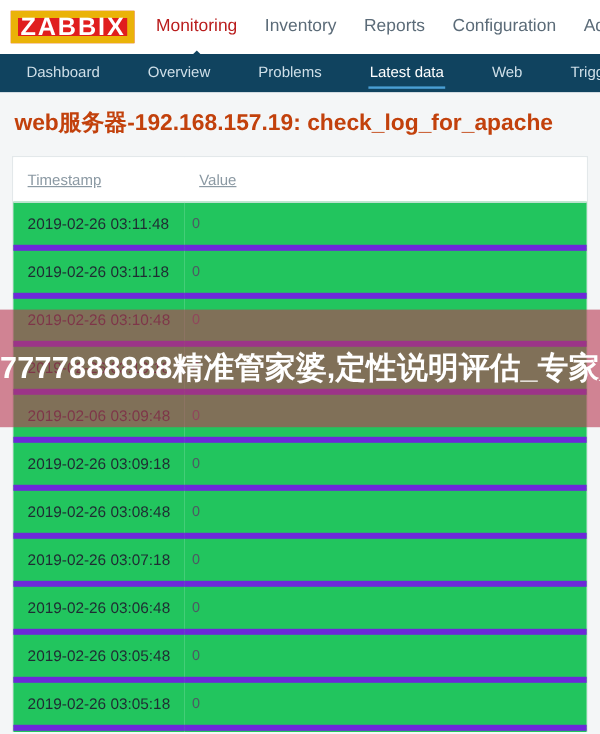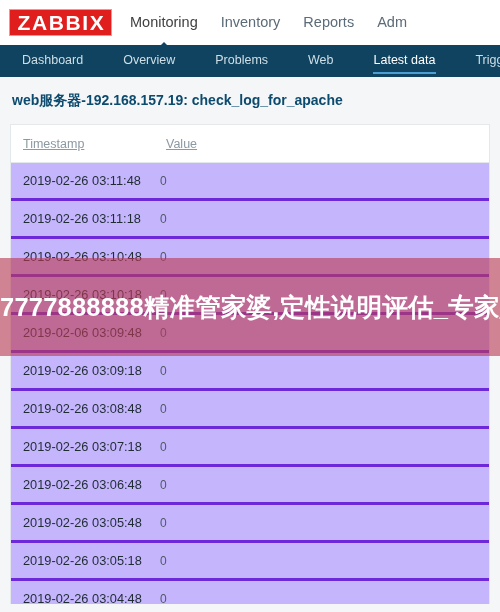--- a/index.html
+++ b/index.html
@@ -25,24 +25,24 @@
     padding-left: 9px;
     position: relative;
     white-space: nowrap;
     overflow: hidden;
   }
 
   .logo {
     width: 103px;
     height: 27px;
     background: #e01e1e;
-    border: 1px solid #eab308;
-    display: flex;
-    align-items: center;
-    justify-content: center;
+    border: 6px solid #eab308;
+    display: flex;
+    align-items: center;
+    justify-content: flex-start;
     flex: 0 0 auto;
   }
   .logo-text {
     color: #ffffff;
     font-size: 21px;
     font-weight: 700;
     letter-spacing: 1.6px;
     line-height: 1;
     padding-left: 2px;
   }
@@ -54,21 +54,21 @@
     gap: 23px;
   }
   .mainnav-item {
     font-size: 14.5px;
     color: #5b6b78;
     line-height: 1;
     position: relative;
     padding: 4px 0;
   }
   .mainnav-item.active {
-    color: #404040;
+    color: #b91c1c;
   }
   .mainnav-item.active::after {
     content: "";
     position: absolute;
     left: 50%;
     transform: translateX(-50%);
     bottom: -17px;
     width: 0; height: 0;
     border-left: 9px solid transparent;
     border-right: 9px solid transparent;
@@ -108,22 +108,22 @@
 
   
   .page {
     background: #f4f6f7;
     height: 535px;
     padding: 0;
     position: relative;
   }
 
   .page-title {
-    font-size: 14px;
-    color: #0c4a6e;
+    font-size: 19px;
+    color: #c2410c;
     padding: 16px 0 16px 12px;
     line-height: 1.1;
     white-space: nowrap;
     overflow: hidden;
   }
 
   .card {
     background: #ffffff;
     margin: 0 10px 0 10px;
     border: 1px solid #e3e8ea;
@@ -144,22 +144,22 @@
     color: #8b99a3;
     padding: 12px 0 11px 12px;
     border-bottom: 1px solid #e3e8ea;
     background: #ffffff;
     text-decoration: underline;
   }
   table.data td {
     font-size: 12.8px;
     color: #1f2c33;
     padding: 10px 0 10px 12px;
-    border-bottom: 3px solid #6d28d9;
-    background: #c4b5fd;
+    border-bottom: 5px solid #6d28d9;
+    background: #22c55e;
     white-space: nowrap;
   }
   table.data td.val {
     color: #4d5a63;
     font-size: 12px;
     padding-left: 6px;
   }
   col.c-ts { width: 143px; }
   col.c-val { width: auto; }
 
@@ -191,30 +191,31 @@
 <body>
 
 <div class="topbar">
   <div class="logo">
     <span class="logo-text">ZABBIX</span>
   </div>
   <nav class="mainnav">
     <span class="mainnav-item active">Monitoring</span>
     <span class="mainnav-item">Inventory</span>
     <span class="mainnav-item">Reports</span>
+    <span class="mainnav-item">Configuration</span>
     <span class="mainnav-item">Adm</span>
   </nav>
 </div>
 
 <div class="subnav">
   <span class="subnav-item">Dashboard</span>
   <span class="subnav-item">Overview</span>
   <span class="subnav-item">Problems</span>
+  <span class="subnav-item active">Latest data</span>
   <span class="subnav-item">Web</span>
-  <span class="subnav-item active">Latest data</span>
   <span class="subnav-item">Triggers</span>
   <span class="subnav-item">Graphs</span>
 </div>
 
 <div class="page">
 
   <h1 class="page-title">web服务器-192.168.157.19: check_log_for_apache</h1>
 
   <div class="card">
     <table class="data">

